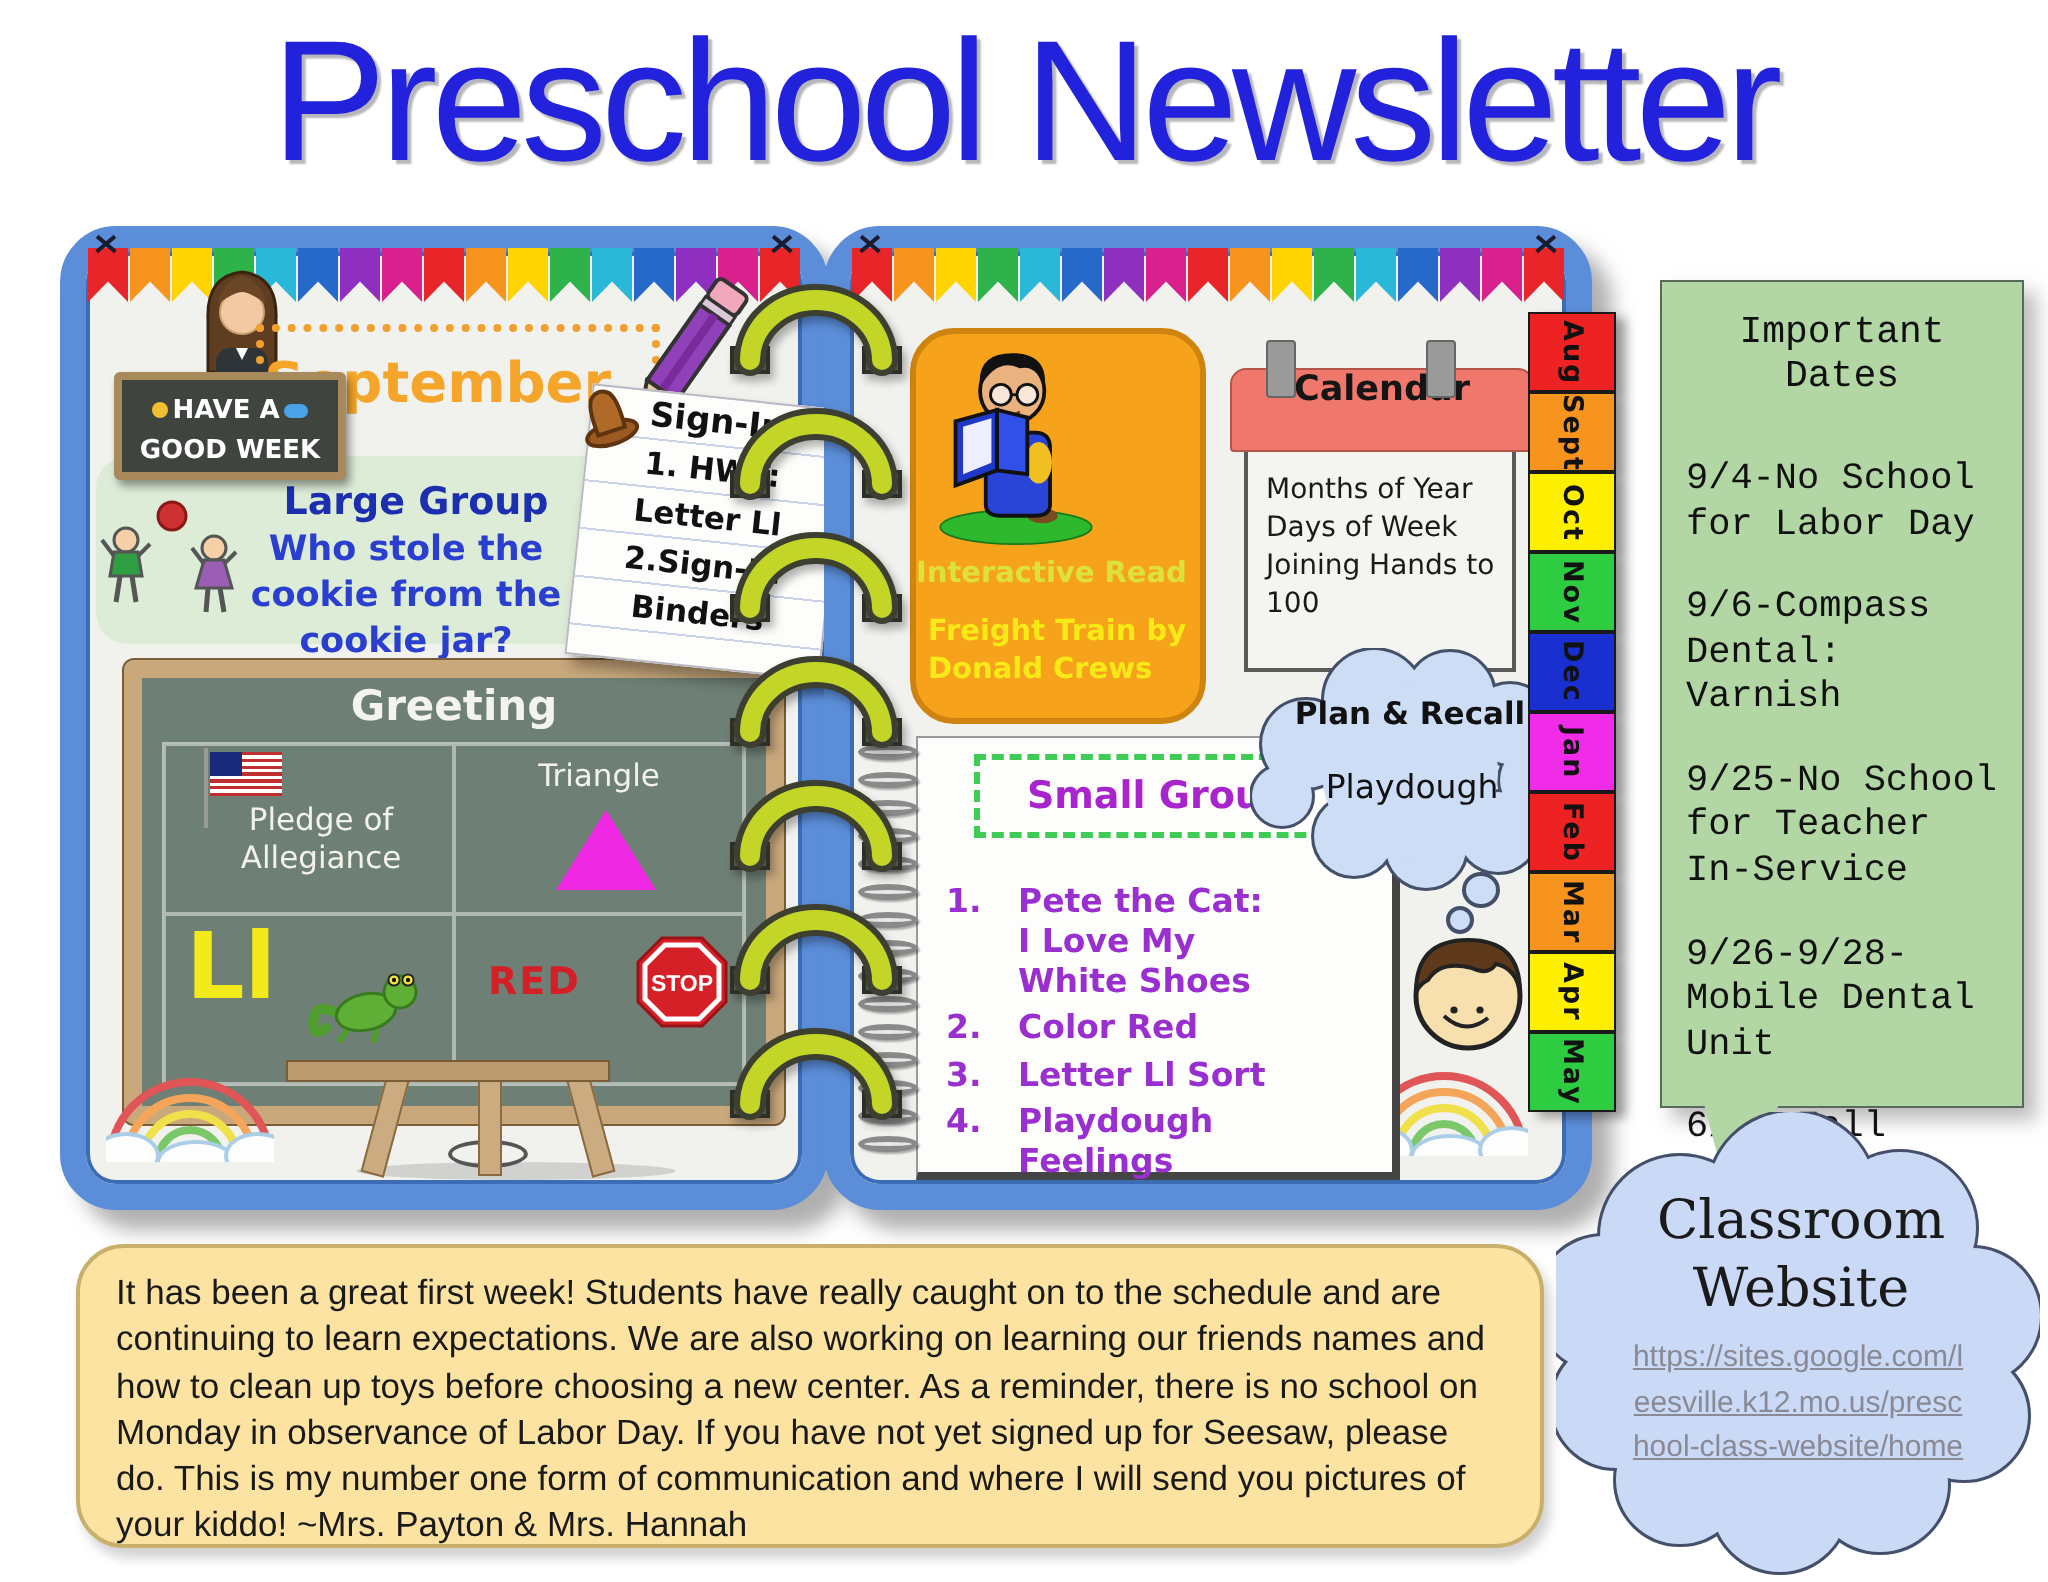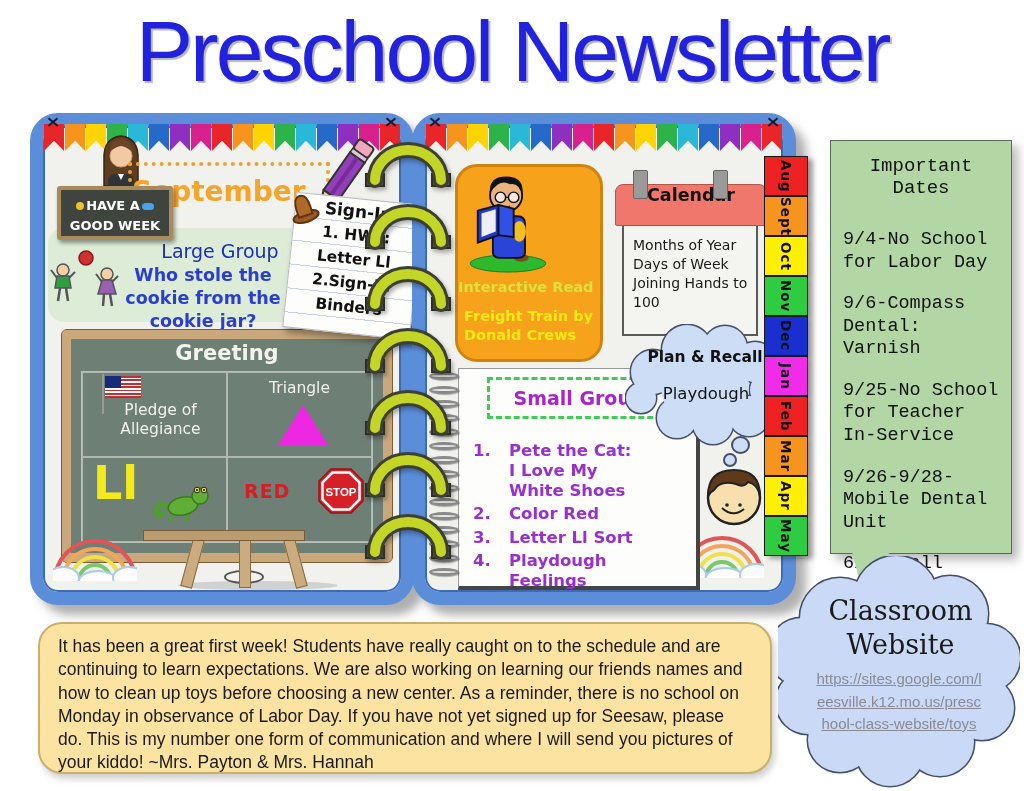--- a/index.html
+++ b/index.html
@@ -43,22 +43,22 @@
   .pencil{position:absolute;left:283px;top:6px;transform:rotate(35deg);z-index:3;}
   .note{position:absolute;left:246px;top:72px;width:126px;height:134px;background:#fdfdfb;
     border:1px solid #b9b9c2;box-shadow:4px 5px 7px rgba(0,0,0,.35);transform:rotate(6deg);z-index:4;
     background-image:repeating-linear-gradient(to bottom,transparent 0 23px,#c9d2e8 23px 24px);
     font-weight:bold;font-size:15.5px;line-height:24px;text-align:center;color:#111;}
   .note-title{font-size:17px;}
   .pushpin{position:absolute;left:243px;top:64px;transform:rotate(-18deg);z-index:5;}
   .large-group{position:absolute;left:5px;top:102px;width:264px;height:94px;background:#dcecd7;
     border-radius:16px;z-index:2;}
   .kids{position:absolute;left:2px;top:20px;}
-  .lg-title{position:absolute;left:76px;top:12px;width:192px;text-align:center;
-    font-weight:normal;font-size:19px;color:#1c2fae;}
+  .lg-title{position:absolute;left:64px;top:12px;width:192px;text-align:center;
+    font-weight:bold;font-size:19px;color:#1c2fae;}
   .lg-q{position:absolute;left:52px;top:36px;width:206px;text-align:center;
     font-weight:bold;font-size:17.5px;line-height:1.3;color:#2a3fd0;}
 
   .board{position:absolute;left:19px;top:204px;width:330px;height:232px;background:#6e7f75;
     border:9px solid #c9a87c;outline:1px solid #7a5c36;border-radius:5px;box-sizing:border-box;z-index:2;}
   .board-title{text-align:center;color:#f4f4ee;font-weight:bold;font-size:21px;margin-top:2px;}
   .bgrid{position:absolute;left:10px;right:10px;top:32px;bottom:10px;
     display:grid;grid-template-columns:1fr 1fr;grid-template-rows:1fr 1fr;
     border:1px solid rgba(255,255,255,.5);}
   .bcell{border:1px solid rgba(255,255,255,.45);position:relative;color:#f2f2ea;
@@ -563,16 +563,16 @@
       <circle cx="115" cy="118" r="74"></circle>
   </g>
 </svg>
 <div class="cloud-title">
   <div>Classroom</div>
   <div>Website</div>
 </div>
 <div class="cloud-link">
   <div>https://sites.google.com/l</div>
   <div>eesville.k12.mo.us/presc</div>
-  <div>hool-class-website/toys</div>
+  <div>hool-class-website/home</div>
 </div>
 
 <div id="weekly-note">It has been a great first week! Students have really caught on to the schedule and are continuing to learn expectations. We are also working on learning our friends names and how to clean up toys before choosing a new center. As a reminder, there is no school on Monday in observance of Labor Day. If you have not yet signed up for Seesaw, please do. This is my number one form of communication and where I will send you pictures of your kiddo! ~Mrs. Payton &amp; Mrs. Hannah</div>
 
 </body></html>

